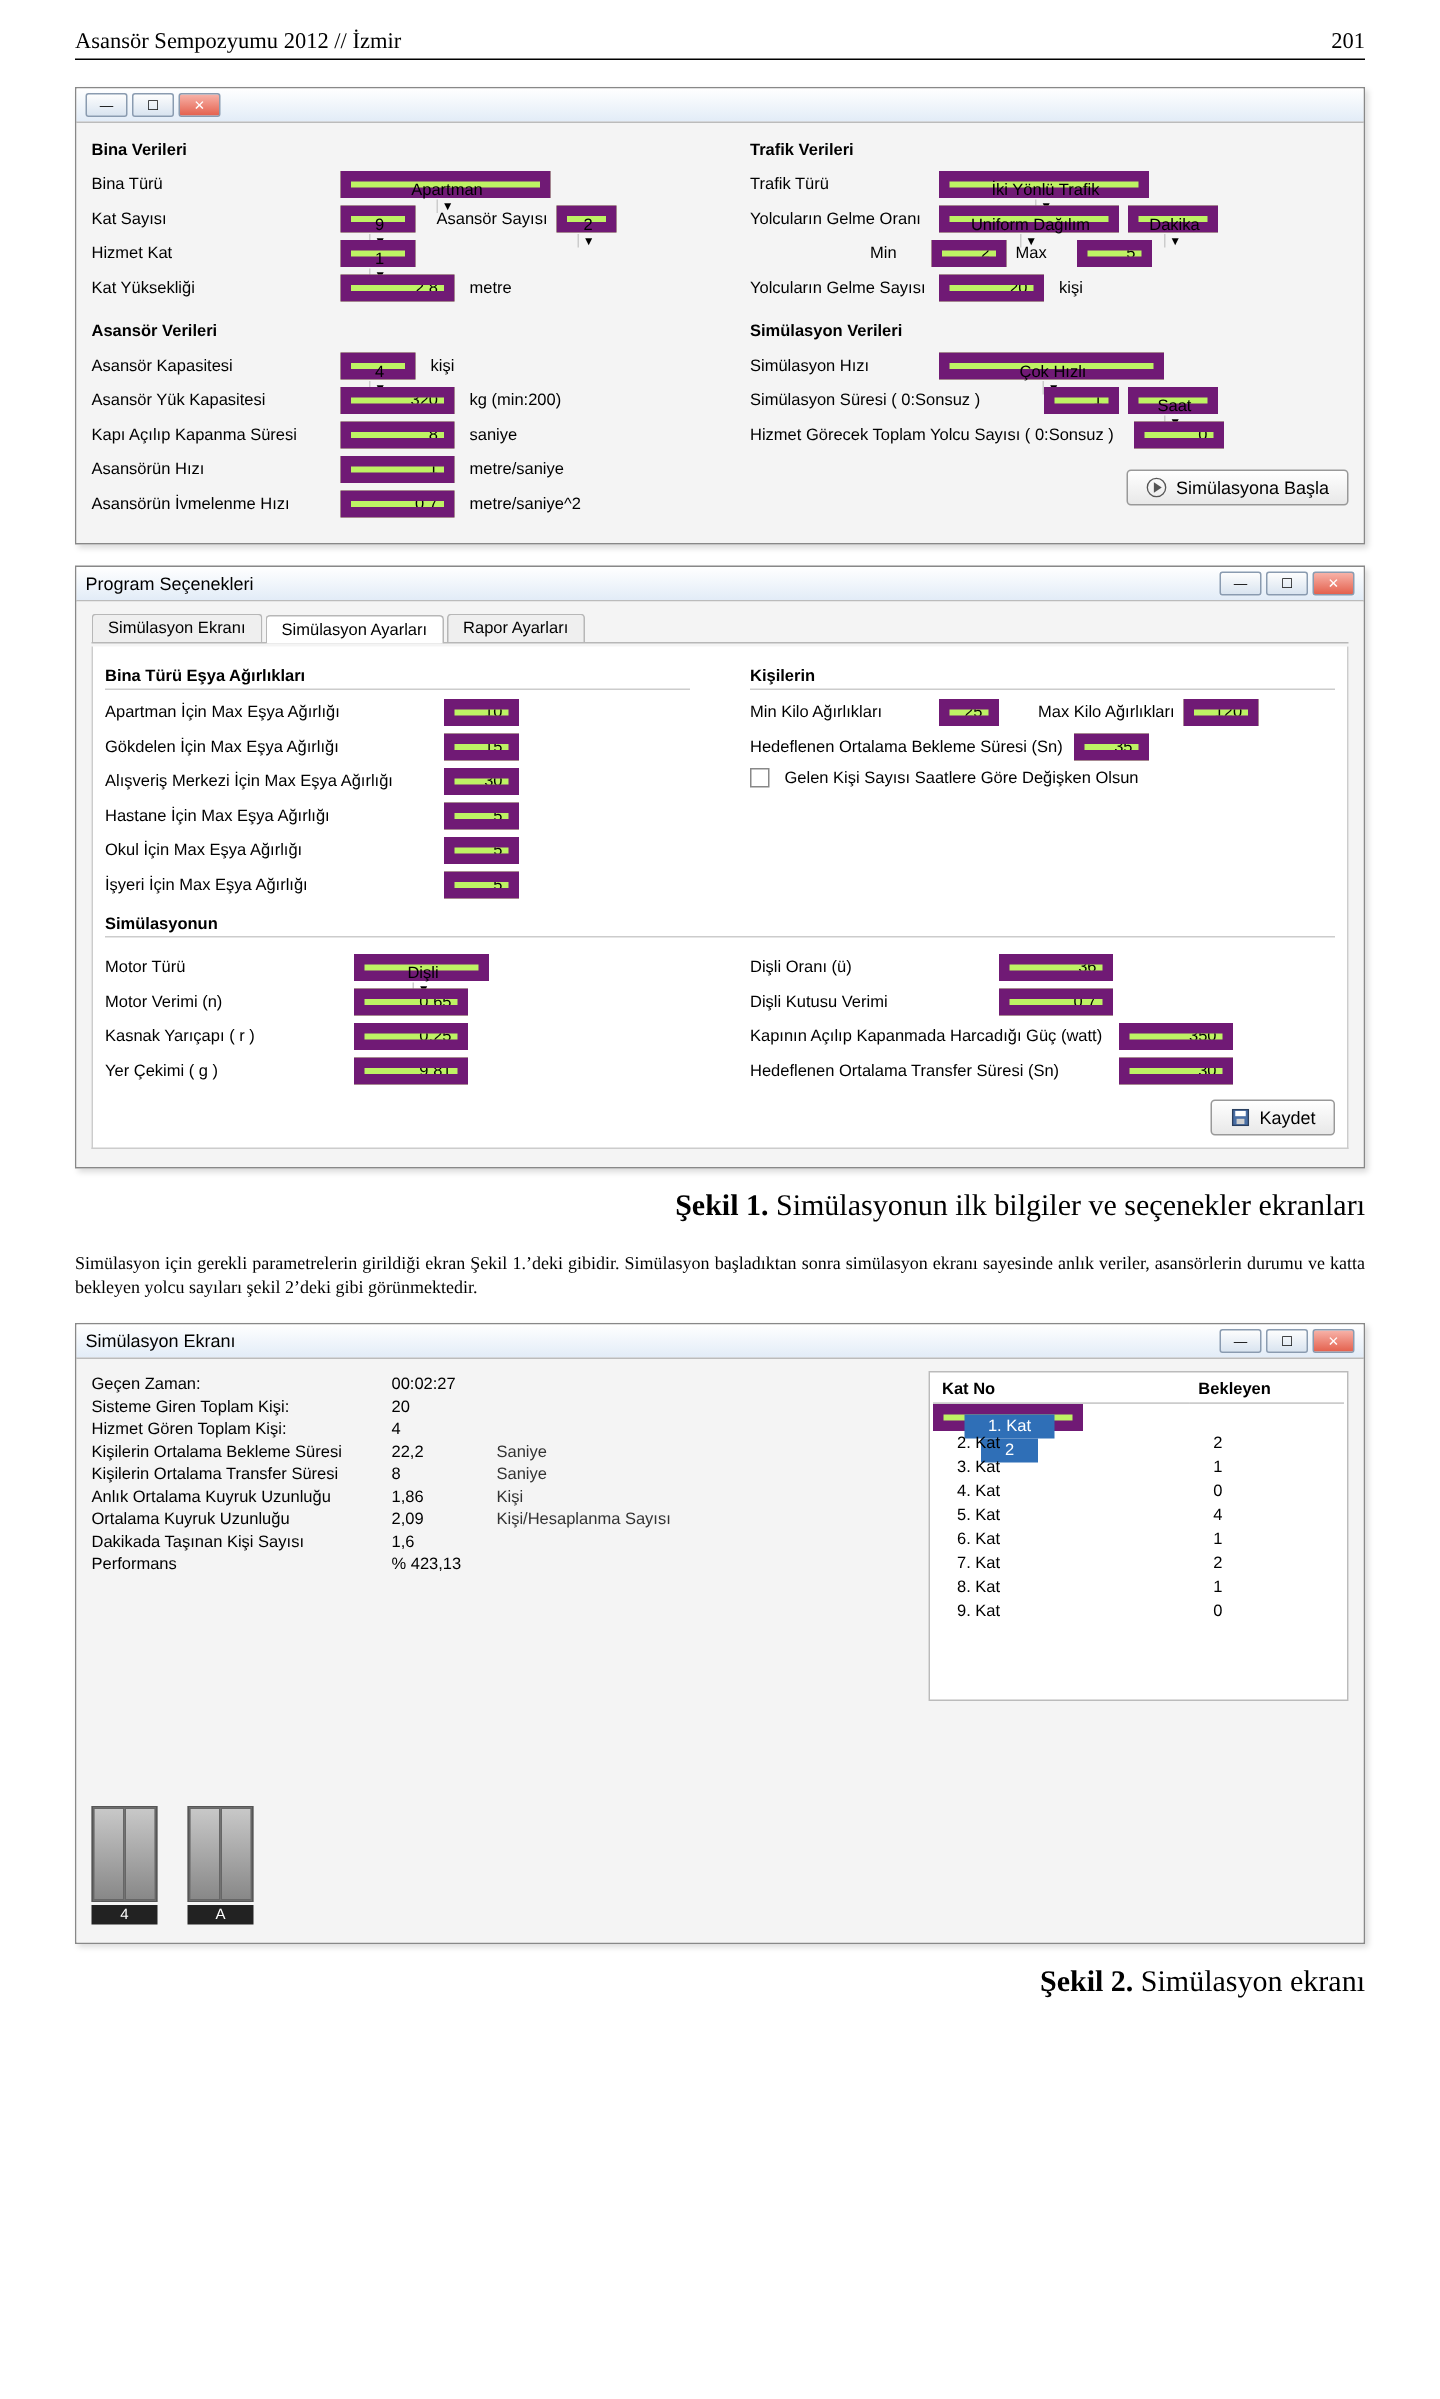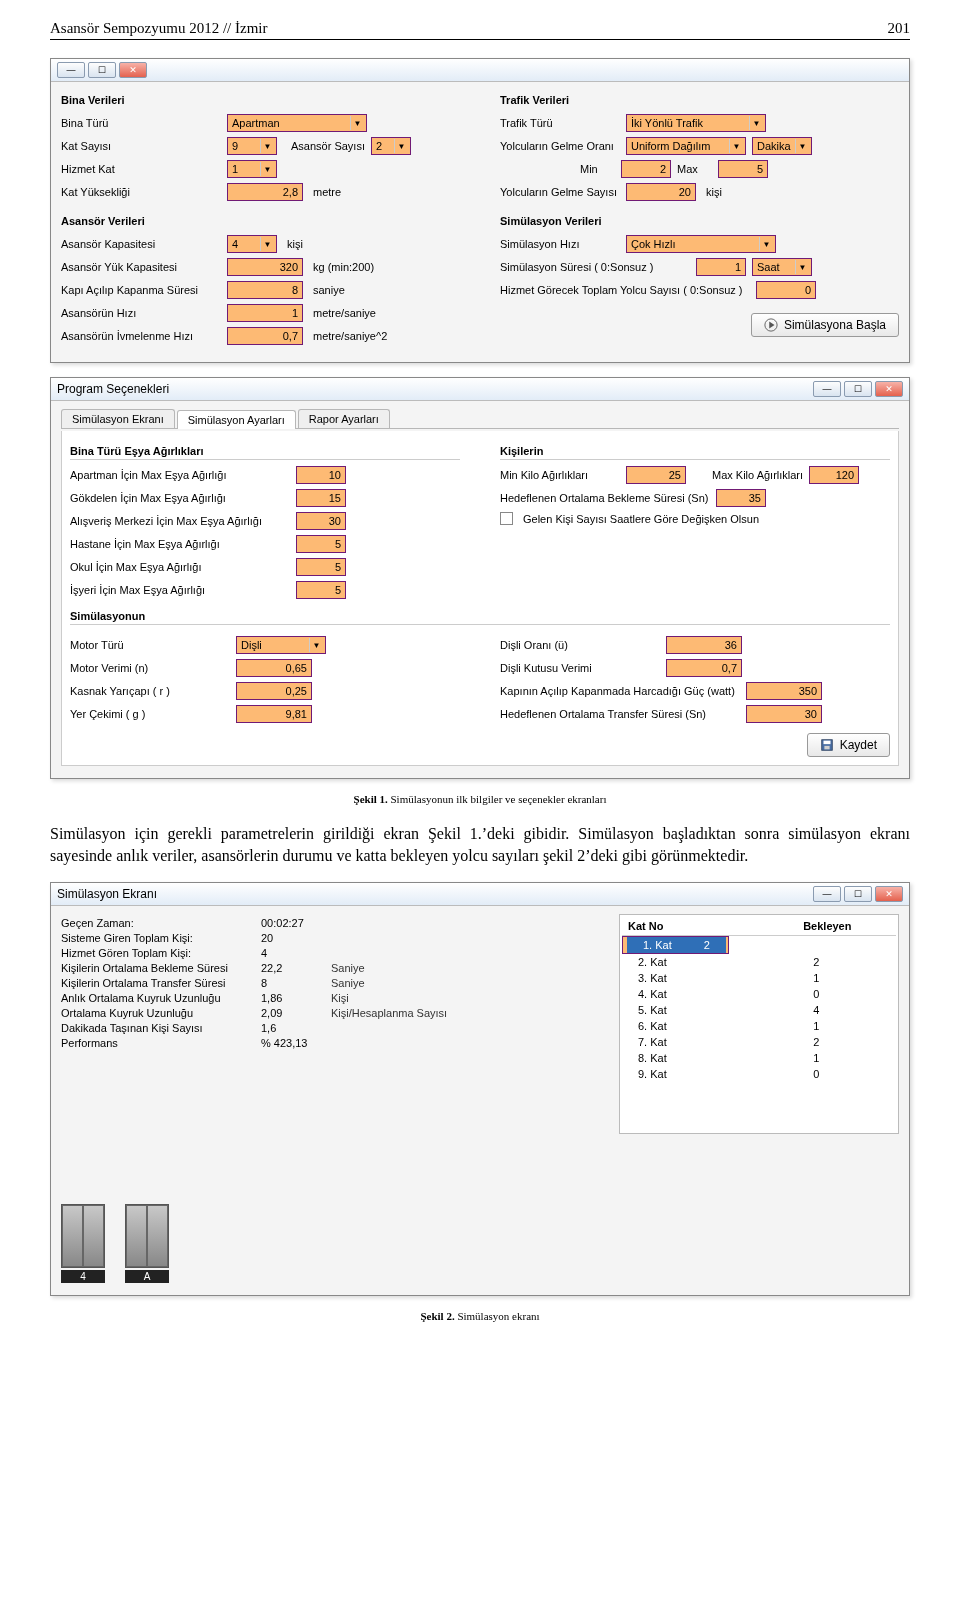--- a/index.html
+++ b/index.html
@@ -48,24 +48,25 @@
   .win-body { padding: 8px 10px 12px 10px; background: #f4f4f4; }
   .two-col { display: flex; gap: 40px; }
   .col { flex: 1; }
   .section-title { font-weight: 600; margin: 4px 0 8px 0; }
   .row { display: flex; align-items: center; margin: 5px 0; gap: 6px; font-size: 11px;}
   .row label, .lab { width: 160px; display:inline-block; }
   .lab-sm { width: 120px; display:inline-block;}
   .lab-sm2 { width: 35px; display:inline-block;}
   input.txt, .sel {
     height: 18px;
-    border: 1px solid #701a75;
-    background: #fdba74;
+    border: 7px solid #701a75;
+    background: #bef264;
     font-size: 11px;
     padding: 0 4px;
+    flex-direction: column;
   }
   input.txt { width: 76px; text-align: right; }
   .sel {
     display: inline-flex; align-items: center;
     justify-content: space-between;
     min-width: 100px;
     padding: 0 2px 0 4px;
   }
   .sel .caret {
     width: 14px; height: 14px;
@@ -88,26 +89,26 @@
     background:#efefef; font-size:11px;
     border-radius:3px 3px 0 0;
   }
   .tab.active { background:#fff; position:relative; top:1px;}
   .group-title {
     border-bottom:1px solid #ccc;
     font-weight:600; margin:6px 0 6px 0; padding-bottom:2px;
   }
   .para {
     font-family:'Times New Roman', serif;
-    font-size:16px; line-height:1.35;
+    font-size:12px; line-height:1.35;
     text-align:justify; margin:16px 0;
   }
   .center-cap {
     font-family:'Times New Roman', serif;
-    font-size:11px; text-align:center; margin:10px 0 18px 0;
+    font-size:20px; text-align:right; margin:10px 0 18px 0;
   }
   .stats-row { display:flex; margin:3px 0; font-size:11px;}
   .stats-row .k { width:200px;}
   .stats-row .v { width:70px;}
   .stats-row .u { color:#333;}
   .kat-table { width:260px; border-collapse:collapse; font-size:11px; margin-left:auto;}
   .kat-table th { text-align:left; font-weight:600; padding:3px 6px; border-bottom:1px solid #ccc;}
   .kat-table td { padding:2px 16px; }
   .kat-table tr.sel td { background:#2f6fb7; color:#fff;}
   .kat-wrap { border:1px solid #bbb; background:#fff; padding:2px; height:220px;}
@@ -313,21 +314,21 @@
               <div class="row">
                 <span style="width:220px;display:inline-block">İşyeri İçin Max Eşya Ağırlığı</span>
                 <input class="txt" style="width: 50px;" value="5">
               </div>
             </div>
         </div>
         <div class="col">
           <div class="group-title">Kişilerin</div>
           <div class="row">
             <span class="lab-sm">Min Kilo Ağırlıkları</span>
-            <input class="txt" style="width: 60px;" value="25">
+            <input class="txt" style="width: 40px;" value="25">
             <span style="margin-left:20px">Max Kilo Ağırlıkları</span>
             <input class="txt" style="width: 50px;" value="120">
           </div>
           <div class="row">
             <span style="width:210px;display:inline-block">Hedeflenen Ortalama Bekleme Süresi (Sn)</span>
             <input class="txt" style="width: 50px;" value="35">
           </div>
           <div class="row">
             <span class="cb"></span>
             <span>Gelen Kişi Sayısı Saatlere Göre Değişken Olsun</span>

